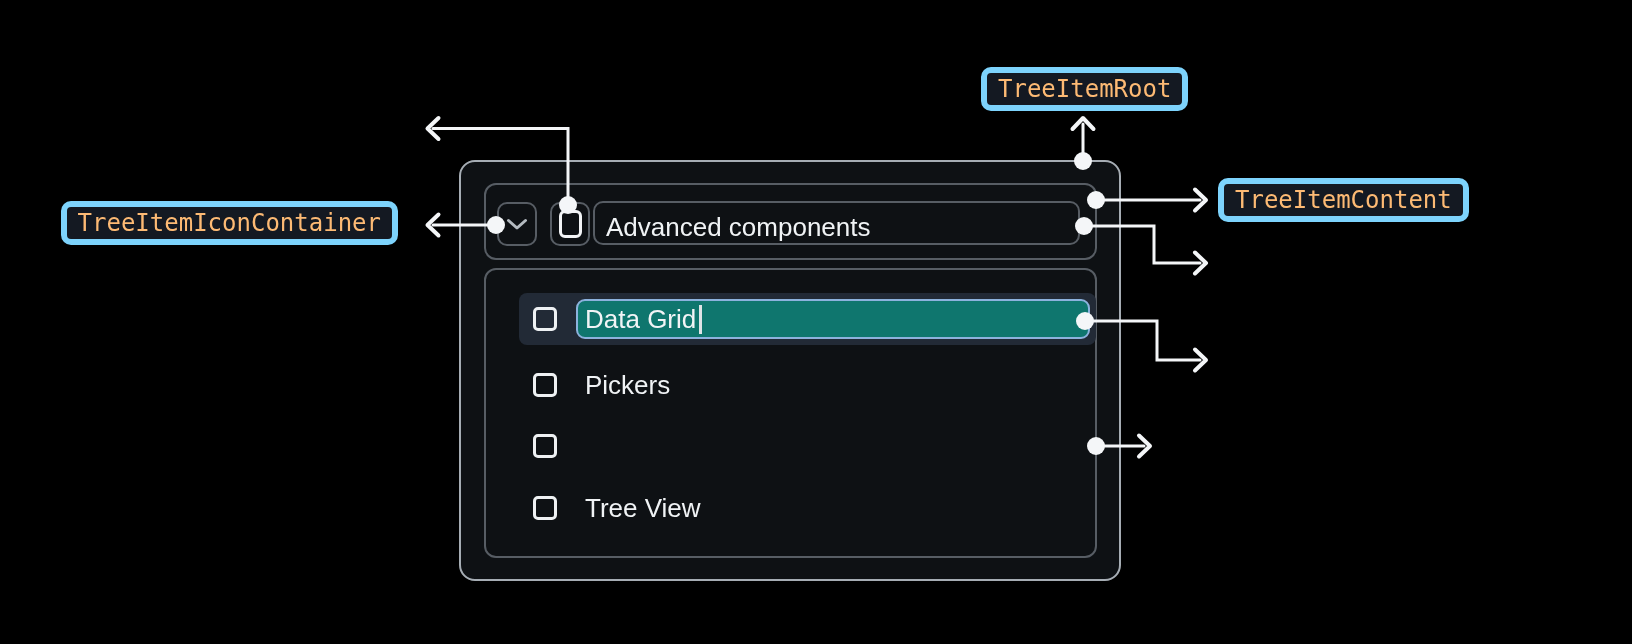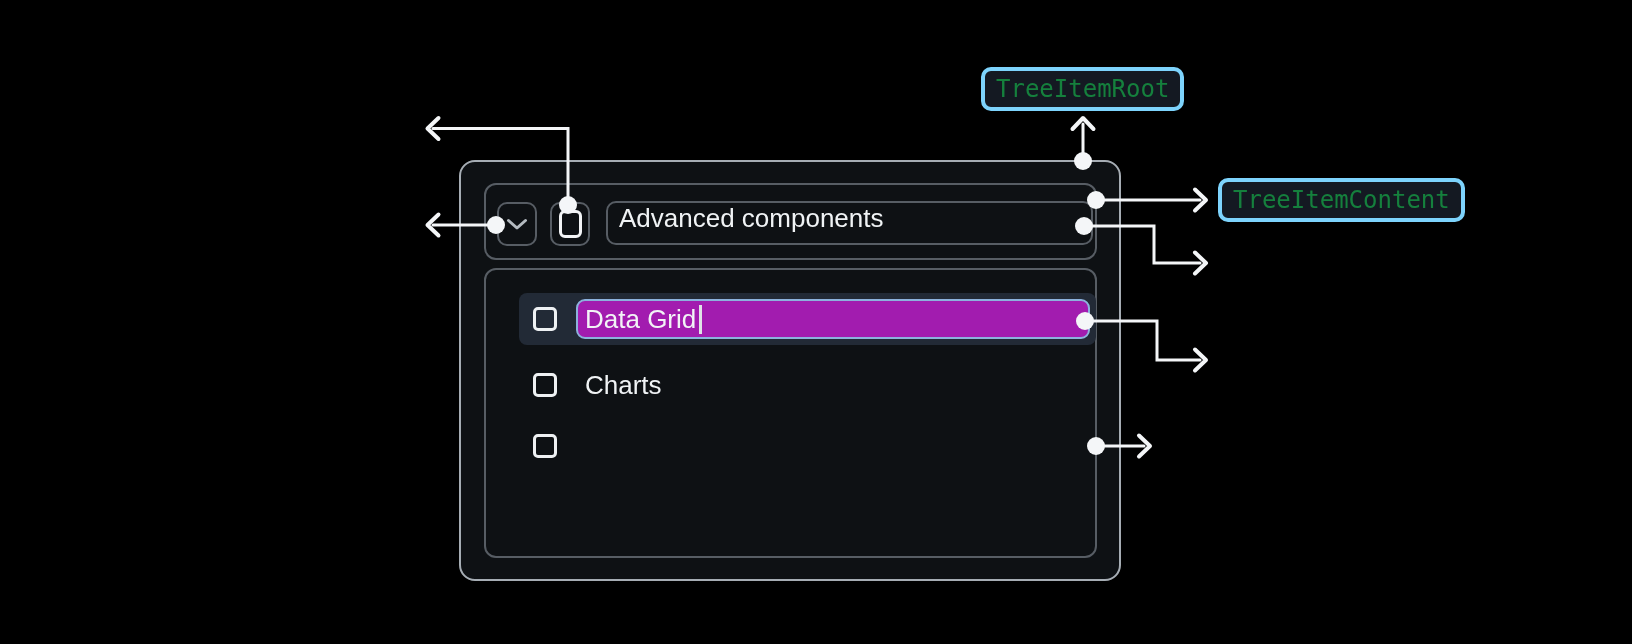--- a/index.html
+++ b/index.html
@@ -14,23 +14,23 @@
   }
 
   
   .badge {
     position: absolute;
     height: 44px;
     display: inline-flex;
     align-items: center;
     padding: 0 11px;
     background: #141922;
-    border: 4px solid #7dd3fc;
+    border: 6px solid #7dd3fc;
     border-radius: 10px;
-    color: #15803d;
+    color: #fdba74;
     font-family: "DejaVu Sans Mono", monospace;
     font-size: 24px;
     white-space: nowrap;
   }
 
   
   .panel {
     position: absolute;
     left: 459px; top: 160px;
     width: 662px; height: 421px;
@@ -54,25 +54,25 @@
   }
   .chevron-btn { left: 11px; top: 17px; }
   .checkbox-btn { left: 64px; top: 17px; }
   .header-cb-glyph {
     width: 23px; height: 28px;
     border: 3px solid #f2f4f6;
     border-radius: 6px;
   }
   .label-box {
     position: absolute;
-    left: 120px; top: 16px;
+    left: 107px; top: 16px;
     width: 487px; height: 44px;
     border: 2px solid #575d64;
     border-radius: 10px;
-    display: flex; align-items: flex-start;
+    display: flex; align-items: flex-end;
     padding: 0 11px;
     color: #f0f3f5;
     font-size: 26px;
   }
   .group-box { left: 23px; top: 106px; width: 613px; height: 290px; }
 
   .tree-row {
     position: absolute;
     left: 33px;
     width: 577px; height: 48px;
@@ -92,21 +92,21 @@
     width: 24px; height: 24px;
     border: 3px solid #eef1f3;
     border-radius: 5px;
   }
   .label-input {
     flex: 1;
     height: 40px;
     margin-left: 19px; margin-right: 6px;
     border: 2.5px solid #8cb2dd;
     border-radius: 9px;
-    background: #a21caf;
+    background: #0f766e;
     display: flex; align-items: center;
     padding: 0 7px;
     color: #f2f4f6;
     font-size: 26px;
   }
   .caret {
     width: 3px; height: 29px;
     background: #dfe3e6;
     margin-left: 3px;
   }
@@ -147,34 +147,39 @@
       <div class="tree-row row-editing">
         <div class="cb"></div>
         <div class="label-input">
           <span>Data Grid</span>
           <span class="caret"></span>
         </div>
       </div>
 
       <div class="tree-row" style="top: 91px;">
         <div class="cb"></div>
-        <span class="row-label">Charts</span>
+        <span class="row-label">Pickers</span>
       </div>
 
       <div class="tree-row" style="top: 152px;">
         <div class="cb"></div>
       </div>
 
+      <div class="tree-row" style="top: 214px;">
+        <div class="cb"></div>
+        <span class="row-label">Tree View</span>
+      </div>
 
     </div>
   </div>
 
   <div class="badge" style="left: 981px; top: 67px;">TreeItemRoot</div>
 
 
+  <div class="badge" style="right: 1234px; top: 201px;">TreeItemIconContainer</div>
 
   <div class="badge" style="left: 1218px; top: 178px; text-align: center;">TreeItemContent</div>
 
 
 
 
   <svg class="overlay" width="1632" height="644" viewBox="0 0 1632 644">
 
     <g>
       <path d="M1083 161 V124"></path>

